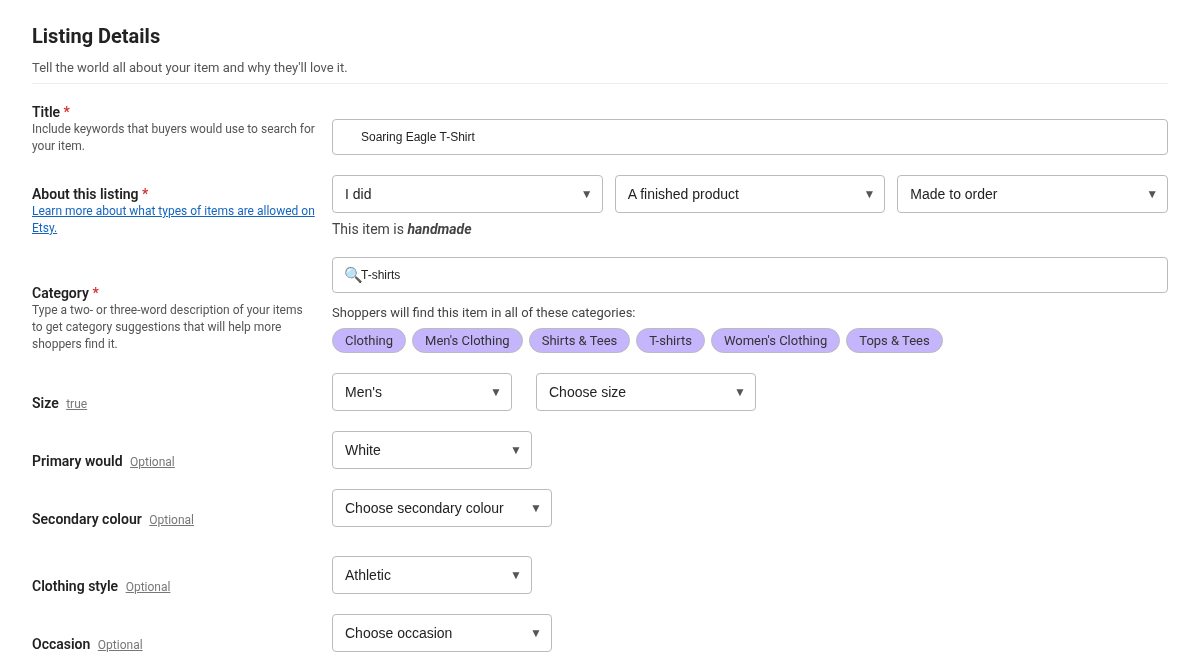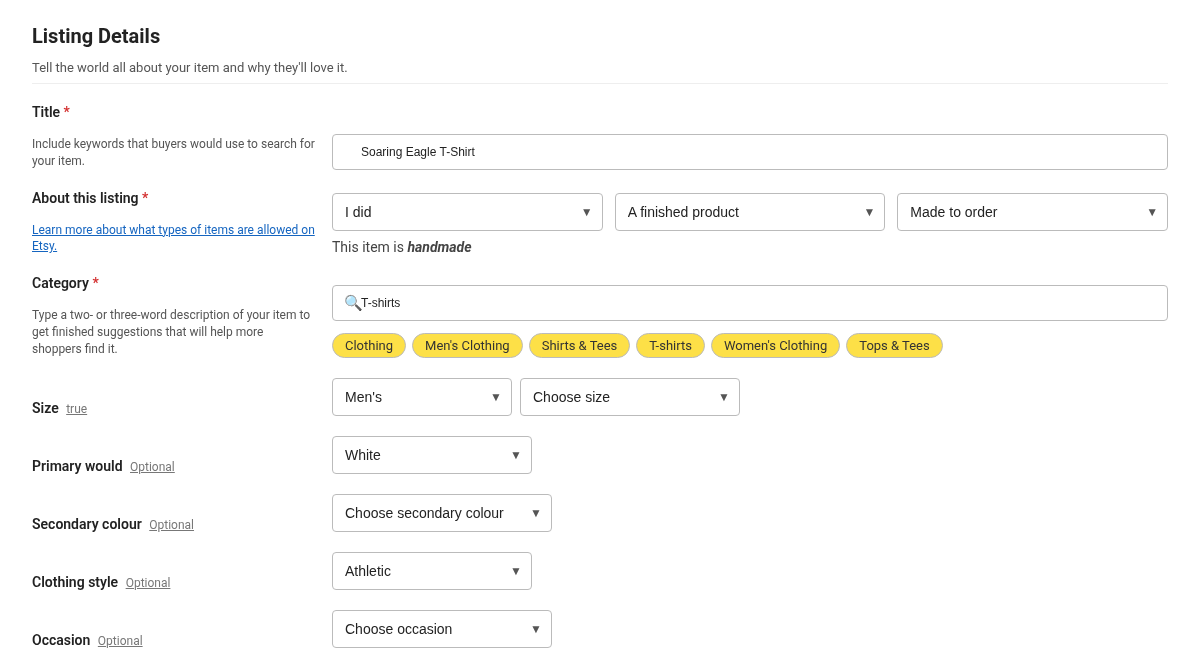--- a/index.html
+++ b/index.html
@@ -52,21 +52,21 @@
     .form-label-opt {
       font-weight: 400;
       font-size: 12px;
       color: #777;
       margin-left: 4px;
       text-decoration: underline;
     }
     .form-label-desc {
       font-size: 12px;
       color: #555;
-      margin-top: 16px;
+      margin-top: 1px;
       line-height: 1.4;
     }
     .form-label-link {
       color: #1565c0;
       text-decoration: underline;
       cursor: pointer;
     }
     .form-field-col {
       flex: 1;
     }
@@ -148,26 +148,26 @@
       display: flex;
       flex-wrap: wrap;
       gap: 6px;
     }
     .category-tag {
       padding: 4px 12px;
       border: 1px solid #bbb;
       border-radius: 16px;
       font-size: 13px;
       color: #333;
-      background: #fde047;
+      background: #c4b5fd;
       cursor: default;
     }
     .size-row {
       display: flex;
-      gap: 8px;
+      gap: 24px;
     }
     .divider {
       border: none;
       border-top: 1px solid #eee;
       margin: 0 0 20px 0;
     }
   </style>
 </head>
 <body>
 
@@ -235,27 +235,28 @@
         </div>
       </div>
     </div>
 
     <div class="form-row">
       <div class="form-label-col">
         <div class="form-label">
           <span>Category</span>
           <span class="required"> *</span>
         </div>
-        <div class="form-label-desc">Type a two- or three-word description of your item to get finished suggestions that will help more shoppers find it.</div>
+        <div class="form-label-desc">Type a two- or three-word description of your items to get category suggestions that will help more shoppers find it.</div>
       </div>
       <div class="form-field-col">
         <div class="category-search-wrapper">
           <span class="category-search-icon">🔍</span>
           <input type="text" class="category-search-input" value="T-shirts" style="">
         </div>
+        <div class="shoppers-text">Shoppers will find this item in all of these categories:</div>
         <div class="category-tags">
           <span class="category-tag">Clothing</span>
           <span class="category-tag">Men's Clothing</span>
           <span class="category-tag">Shirts &amp; Tees</span>
           <span class="category-tag">T-shirts</span>
           <span class="category-tag">Women's Clothing</span>
           <span class="category-tag">Tops &amp; Tees</span>
         </div>
       </div>
     </div>
@@ -341,21 +342,21 @@
     </div>
 
     <div class="form-row">
       <div class="form-label-col">
         <div class="form-label">
           <span>Clothing style</span>
           <span class="form-label-opt">Optional</span>
         </div>
       </div>
       <div class="form-field-col">
-        <div class="select-wrapper" style="max-width:200px;">
+        <div class="select-wrapper" style="max-width:200px;margin-top:9px;">
           <select>
             <option>Athletic</option>
             <option>Casual</option>
             <option>Formal</option>
             <option>Vintage</option>
             <option>Bohemian</option>
           </select>
           <span class="select-arrow">▼</span>
         </div>
       </div>

